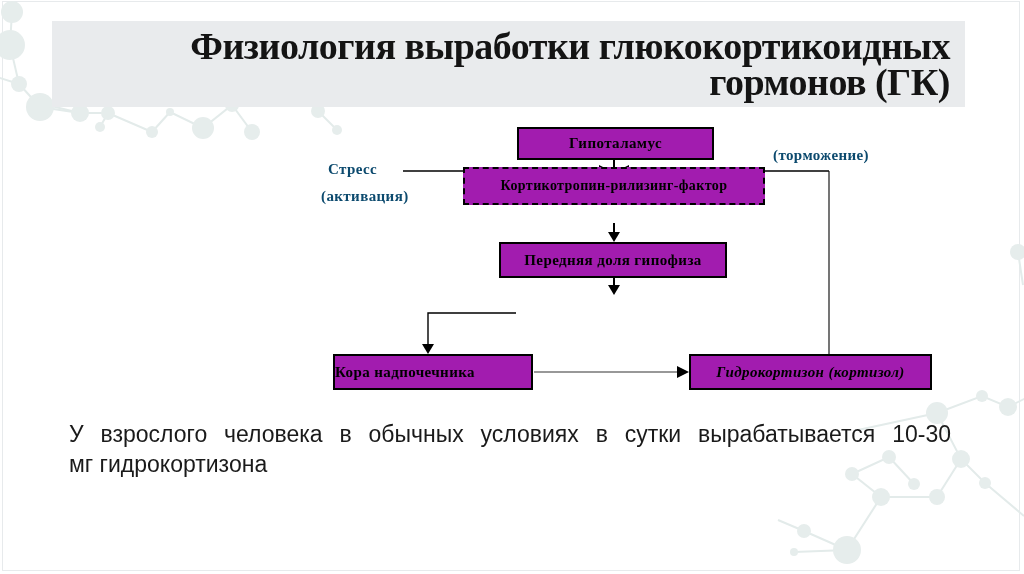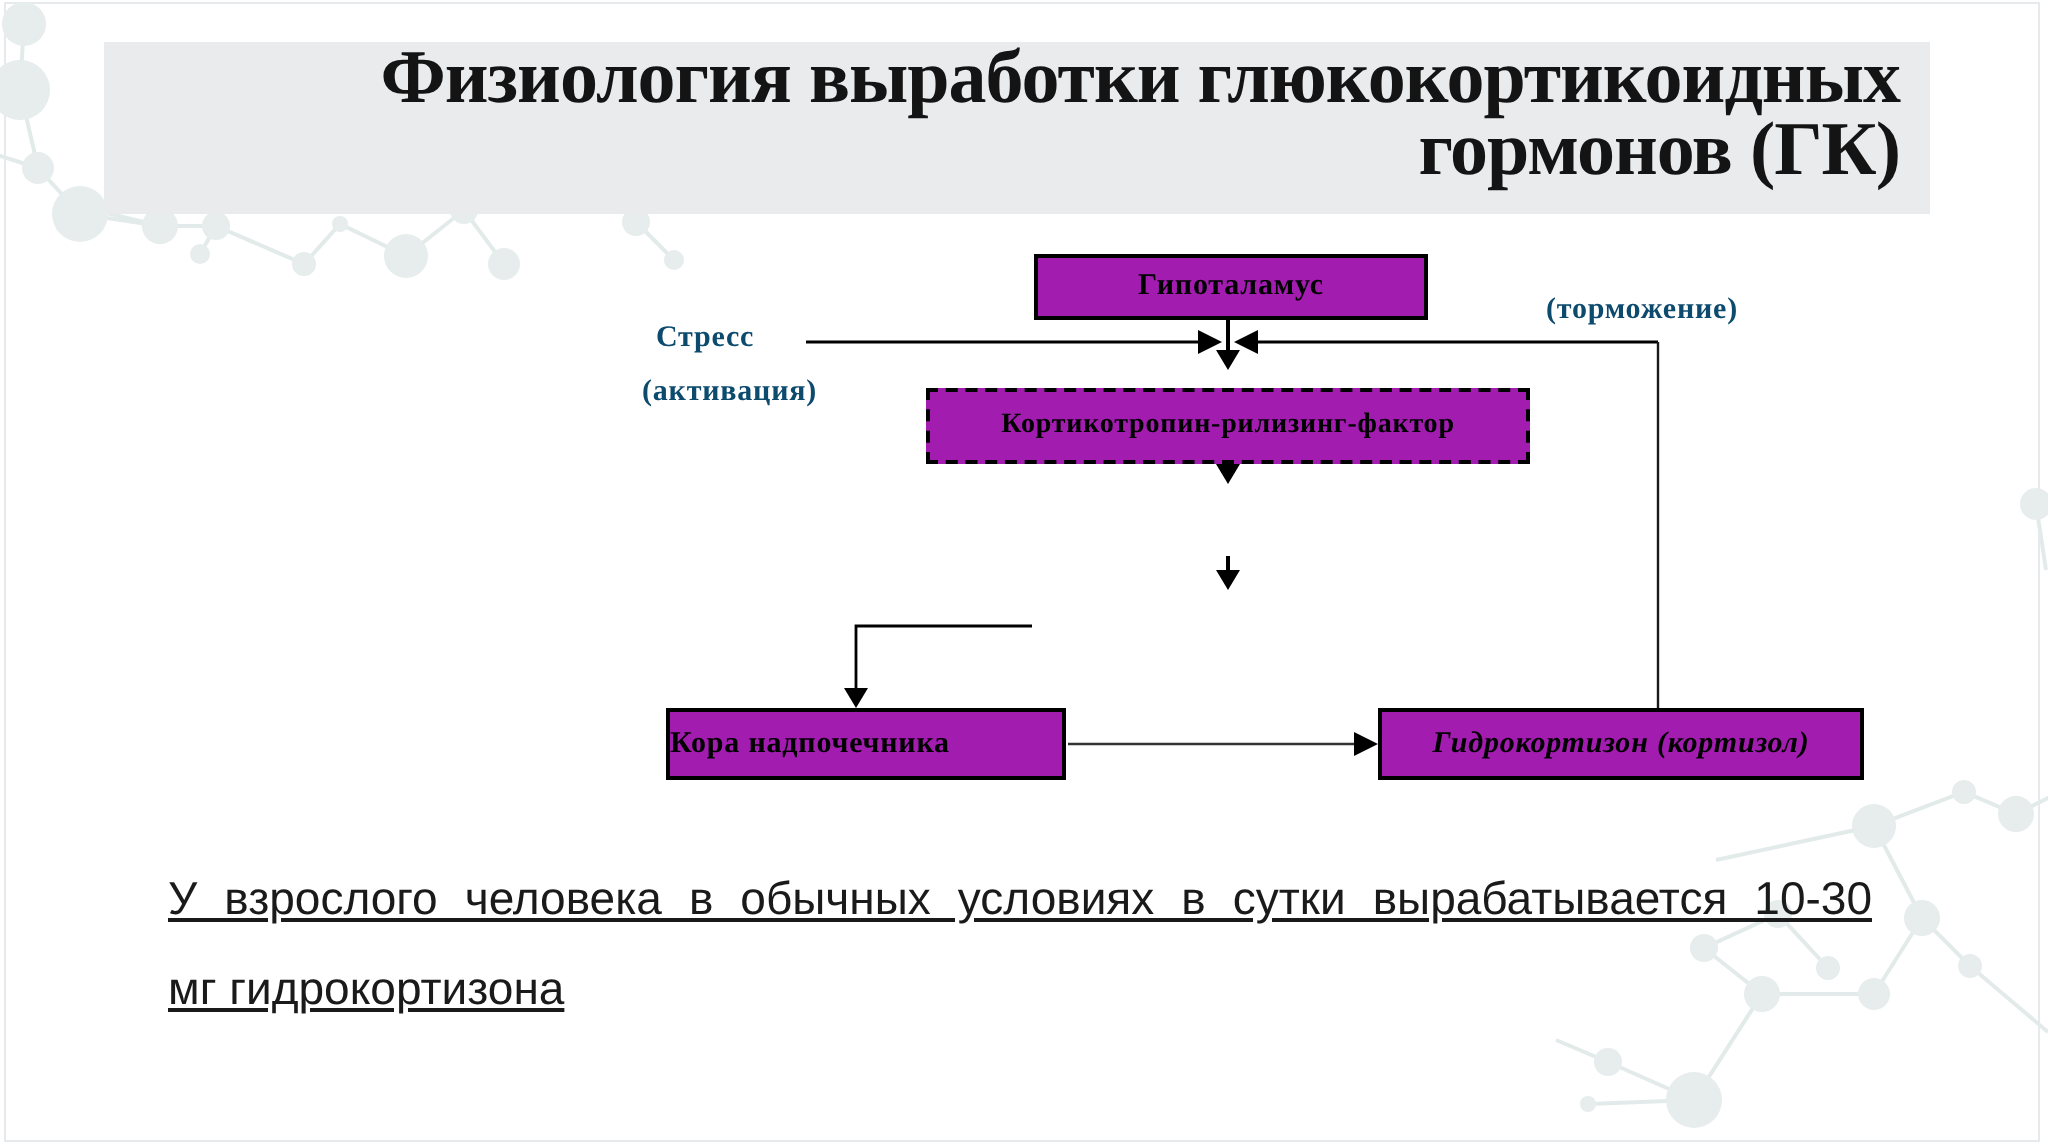--- a/index.html
+++ b/index.html
@@ -7,56 +7,56 @@
     position:relative;width:1024px;height:574px;background:#ffffff;
     overflow:hidden;font-family:"Liberation Serif","DejaVu Serif",serif;
   }
   .slide-frame{
     position:absolute;left:2px;top:1px;right:4px;bottom:3px;
     border:1px solid #e7eaec;pointer-events:none;z-index:0;
   }
   .molecules{position:absolute;left:0;top:0;z-index:1;}
   .header-band{
     position:absolute;left:52px;top:21px;width:913px;height:86px;
-    background:#e9ebed;z-index:2;display:flex;align-items:flex-start;justify-content:flex-end;
+    background:#e9ebed;z-index:2;display:flex;align-items:center;justify-content:flex-end;
   }
   .title{
     text-align:right;padding-right:15px;font-weight:700;color:#141414;
     font-size:38px;line-height:36px;letter-spacing:-0.5px;
     font-family:"Liberation Serif","DejaVu Serif",serif;
   }
   .diagram{position:absolute;left:0;top:0;width:1024px;height:574px;z-index:3;}
   .connectors{position:absolute;left:0;top:0;}
   .node{
     position:absolute;background:#a21caf;color:#000;
     display:flex;align-items:center;justify-content:center;
     font-weight:700;font-size:15px;letter-spacing:0.4px;line-height:1.1;
     font-family:"Liberation Serif","DejaVu Serif",serif;box-sizing:border-box;
   }
   .solid{border:2px solid #000;}
   .dashed{border:2px dashed #000;}
   .node-hypothalamus{left:517px;top:127px;width:197px;height:33px;}
-  .node-crf{left:463px;top:194px;width:302px;height:38px;font-size:14px;}
+  .node-crf{left:463px;top:167px;width:302px;height:38px;font-size:14px;}
   .node-pituitary{left:499px;top:242px;width:228px;height:36px;}
   .node-acth{left:516px;top:295px;width:201px;height:38px;}
   .node-adrenal{left:333px;top:354px;width:200px;height:36px;justify-content:flex-start;padding-left:0;}
   .node-cortisol{left:689px;top:354px;width:243px;height:36px;font-style:italic;}
   .free-label{
     position:absolute;font-weight:700;font-size:15px;color:#0c4a6e;letter-spacing:0.4px;
     font-family:"Liberation Serif","DejaVu Serif",serif;white-space:nowrap;
   }
   .label-stress{left:328px;top:161px;}
   .label-activation{left:321px;top:188px;}
   .label-inhibition{left:773px;top:147px;}
   .body-text{
     position:absolute;left:68px;top:419px;width:884px;z-index:4;
     font-family:"Liberation Sans","DejaVu Sans",sans-serif;
     font-size:23px;line-height:29px;color:#1a1a1a;
   }
-  .body-text p{margin:16px;text-decoration:underline;}
+  .body-text p{margin:1px;}
   .just{text-align:justify;text-align-last:justify;}
   b{font-weight:700;}
 </style>
 </head>
 <body>
 
 <div class="slide">
 
   <div class="slide-frame"></div>
 
@@ -142,20 +142,23 @@
       <line x1="534" y1="372" x2="678" y2="372" stroke="#333" stroke-width="1.2"></line>
       <polygon points="677,366 677,378 689,372" fill="#000"></polygon>
     </svg>
 
     <div class="node solid node-hypothalamus">
       <span>Гипоталамус</span>
     </div>
     <div class="node dashed node-crf">
       <span>Кортикотропин-рилизинг-фактор</span>
     </div>
+    <div class="node solid node-pituitary">
+      <span>Передняя доля гипофиза</span>
+    </div>
     <div class="node solid node-adrenal">
       <span>Кора надпочечника</span>
     </div>
     <div class="node solid node-cortisol">
       <span>Гидрокортизон (кортизол)</span>
     </div>
 
     <div class="free-label label-stress">Стресс</div>
     <div class="free-label label-activation">(активация)</div>
     <div class="free-label label-inhibition">(торможение)</div>

